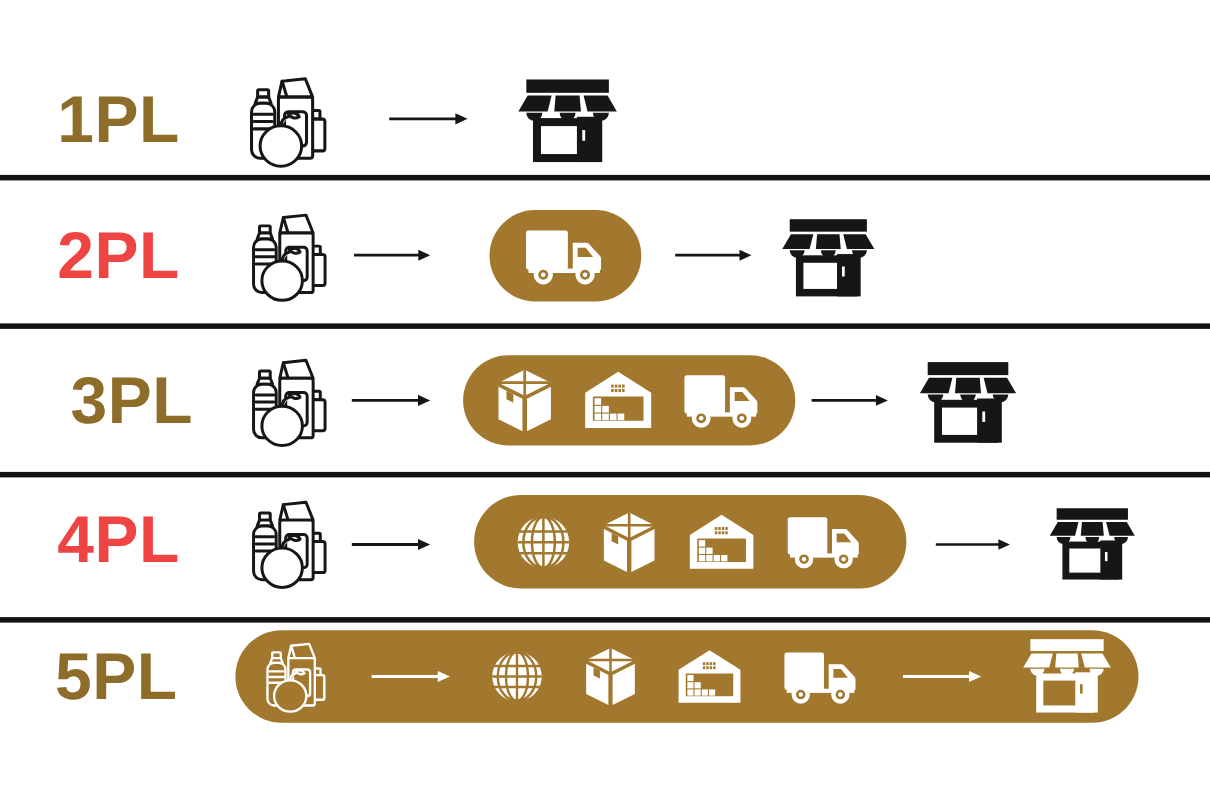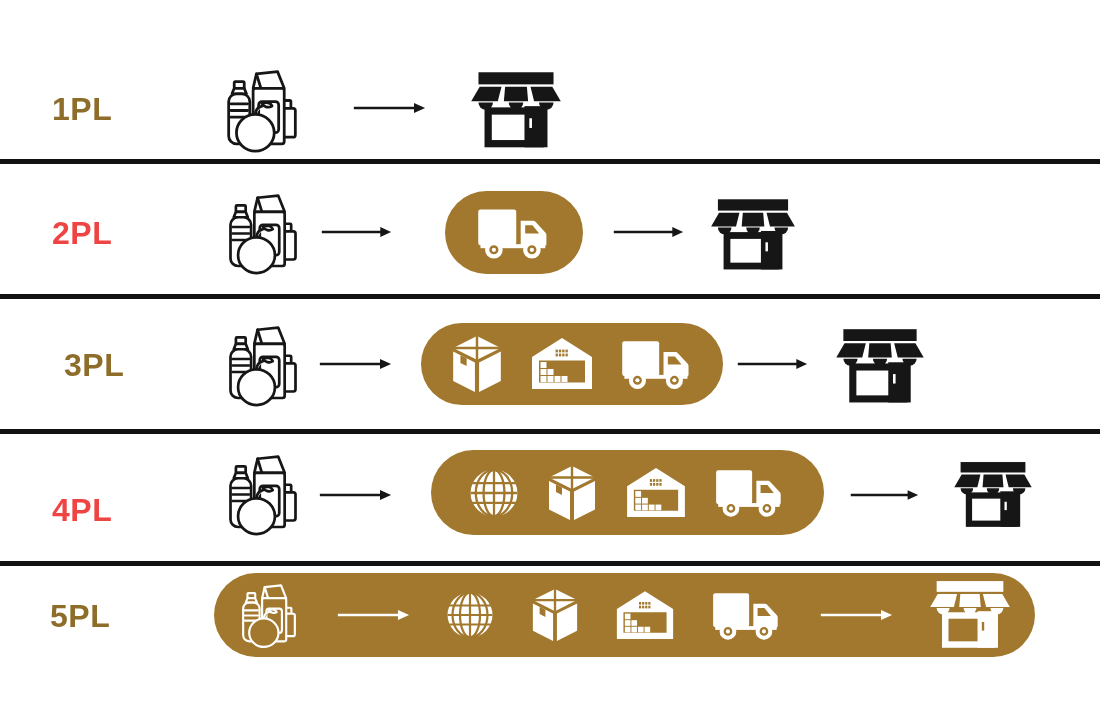--- a/index.html
+++ b/index.html
@@ -3,21 +3,21 @@
 <meta charset="utf-8">
 <style>
   html,body{margin:0;padding:0;background:#fff;}
   .canvas{
     position:relative;width:1100px;height:726px;background:#ffffff;
     overflow:hidden;font-family:"Liberation Sans", sans-serif;
   }
   .sep{position:absolute;left:0;width:1100px;height:5px;background:#121212;}
   .lbl{
     position:absolute;transform:translateY(-52%);
-    font-size:32px;font-weight:bold;letter-spacing:.5px;line-height:1;
+    font-size:60px;font-weight:bold;letter-spacing:.5px;line-height:1;
   }
   .gold{color:#8E6C2A;}
   .dark{color:#ef4444;}
   .ic{position:absolute;display:block;}
   .on-white{color:#161616;--ko:#ffffff;}
   .on-brown{color:#ffffff;--ko:#A1782D;}
   .pill{
     position:absolute;background:#A1782D;border-radius:60px;
     display:flex;align-items:center;justify-content:center;
   }
@@ -188,21 +188,21 @@
     </div>
     <svg class="ic on-white" style="left:736px;top:356px;width:72px;height:16px">
         <use href="#i-arrow"></use>
       </svg>
     <svg class="ic on-white" style="left:835px;top:328px;width:90px;height:78px">
         <use href="#i-store"></use>
       </svg>
   </section>
 
   <section>
-    <span class="lbl dark" style="left:52px;top:511px">4PL</span>
+    <span class="lbl dark" style="left:52px;top:492px">4PL</span>
     <svg class="ic on-white" style="left:224px;top:451px;width:78px;height:87px">
         <use href="#i-goods"></use>
       </svg>
     <svg class="ic on-white" style="left:318px;top:487px;width:74px;height:16px">
         <use href="#i-arrow"></use>
       </svg>
     <div class="pill on-brown pill-4pl" style="left:431px;top:450px;width:393px;height:85px">
       <svg class="pic" style="width:50px;height:50px">
           <use href="#i-globe"></use>
         </svg>

